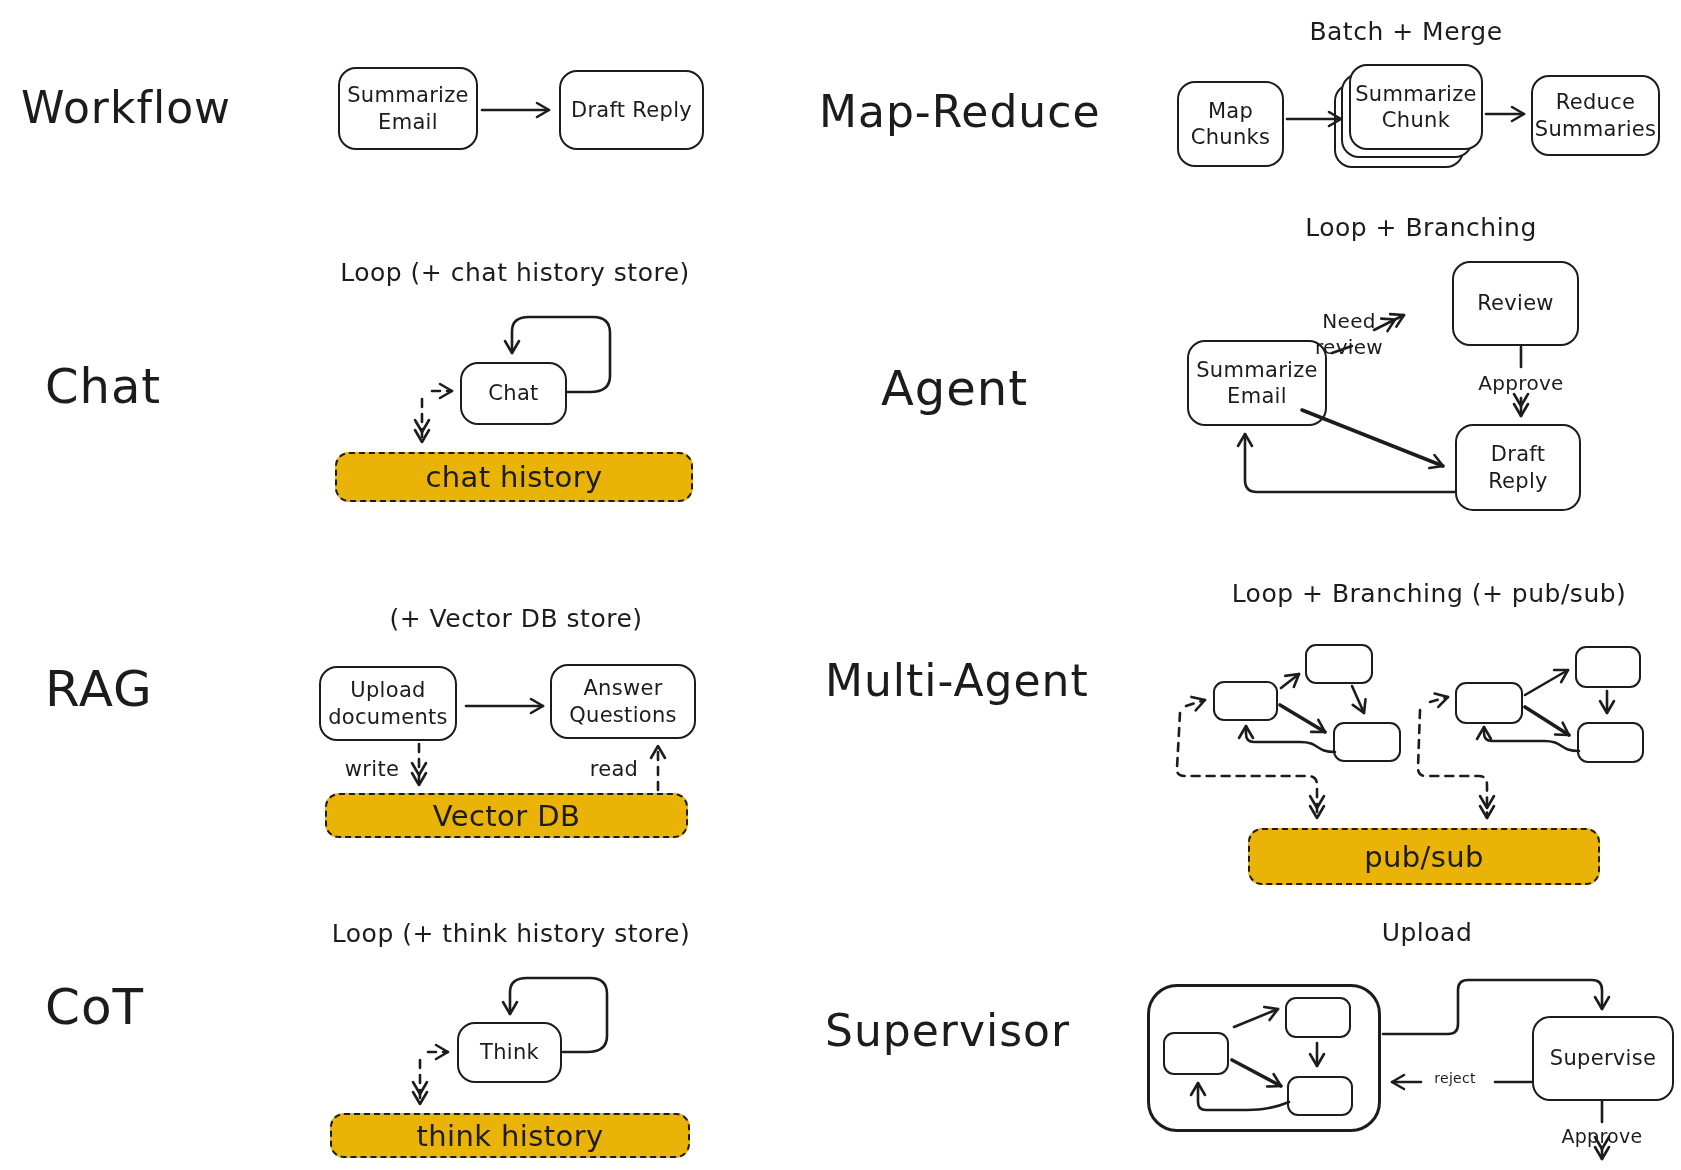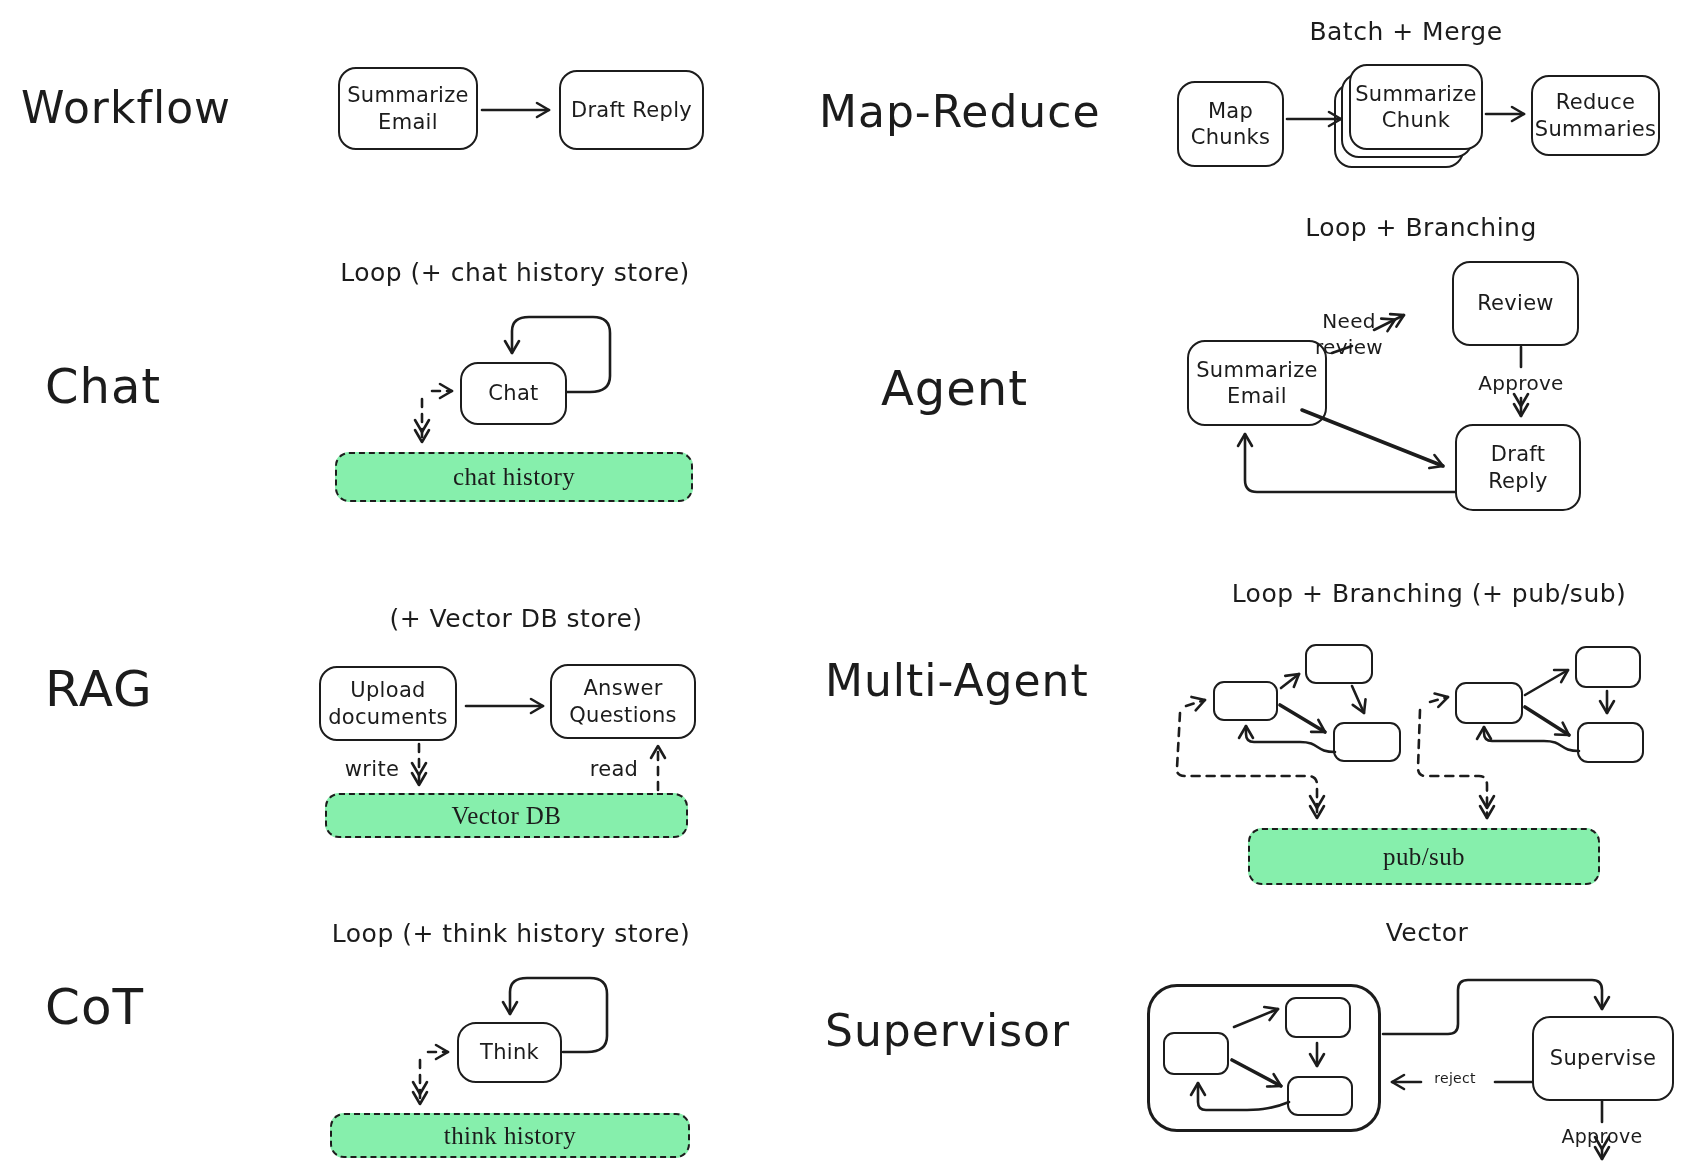--- a/index.html
+++ b/index.html
@@ -5,22 +5,22 @@
   html,body{margin:0;padding:0;background:#ffffff;}
   #canvas{position:relative;width:1681px;height:1170px;background:#ffffff;overflow:hidden;
           font-family:"DejaVu Sans","Liberation Sans",sans-serif;color:#1c1c1c;}
   .abs{position:absolute;}
   .section-label{font-size:44px;font-weight:400;letter-spacing:1px;white-space:nowrap;}
   .pattern-title{font-size:25px;font-weight:400;letter-spacing:0.5px;text-align:center;white-space:nowrap;}
   .node{position:absolute;border:2.6px solid #1c1c1c;border-radius:18px;background:#ffffff;
         display:flex;align-items:center;justify-content:center;text-align:center;
         font-size:21px;line-height:1.25;letter-spacing:0.3px;padding:2px;box-sizing:border-box;}
   .node.small{border-radius:11px;}
-  .store{position:absolute;border:2.6px dashed #1c1c1c;border-radius:14px;background:#86efac;
-        display:flex;align-items:center;justify-content:center;font-size:25px;letter-spacing:0.4px;box-sizing:border-box;font-family:Liberation Serif, serif;}
+  .store{position:absolute;border:2.6px dashed #1c1c1c;border-radius:14px;background:#eab308;
+        display:flex;align-items:center;justify-content:center;font-size:29px;letter-spacing:0.4px;box-sizing:border-box;}
   .stack{position:absolute;border:2.6px solid #1c1c1c;border-radius:18px;background:#ffffff;box-sizing:border-box;}
   .edge-label{position:absolute;font-size:20px;letter-spacing:0.3px;text-align:center;line-height:1.3;}
   .container-box{position:absolute;border:3.2px solid #1c1c1c;border-radius:30px;background:#ffffff;box-sizing:border-box;}
   #edges{position:absolute;left:0;top:0;width:1681px;height:1170px;pointer-events:none;z-index:10;}
   #edges path{fill:none;stroke:#1c1c1c;stroke-width:2.6;stroke-linecap:round;stroke-linejoin:round;}
   #edges path.thick{stroke-width:3.6;}
   #edges path.dash{stroke-dasharray:8 7;}
   .z1{z-index:1}.z2{z-index:2}.z3{z-index:3}
 </style>
 </head>
@@ -66,25 +66,25 @@
   <div class="node small" style="left:1213px;top:681px;width:65px;height:40px;"></div>
   <div class="node small" style="left:1305px;top:644px;width:68px;height:40px;"></div>
   <div class="node small" style="left:1333px;top:722px;width:68px;height:40px;"></div>
   <div class="node small" style="left:1455px;top:682px;width:68px;height:42px;"></div>
   <div class="node small" style="left:1575px;top:646px;width:66px;height:42px;"></div>
   <div class="node small" style="left:1577px;top:722px;width:67px;height:41px;"></div>
   <div class="store" style="left:1248px;top:828px;width:352px;height:57px;">pub/sub</div>
 
   <div class="abs section-label" style="left:45px;top:978px;font-size:50px;">CoT</div>
   <div class="abs pattern-title" style="left:311px;top:919px;width:400px;">Loop (+ think history store)</div>
-  <div class="node" style="left:457px;top:1022px;width:105px;height:61px;border-radius:19px;">Think</div>
+  <div class="node" style="left:457px;top:1022px;width:105px;height:61px;">Think</div>
   <div class="store" style="left:330px;top:1113px;width:360px;height:45px;">think history</div>
 
   <div class="abs section-label" style="left:825px;top:1005px;">Supervisor</div>
-  <div class="abs pattern-title" style="left:1277px;top:918px;width:300px;">Vector</div>
+  <div class="abs pattern-title" style="left:1277px;top:918px;width:300px;">Upload</div>
   <div class="container-box" style="left:1147px;top:984px;width:234px;height:148px;"></div>
   <div class="node small" style="left:1163px;top:1032px;width:66px;height:43px;"></div>
   <div class="node small" style="left:1285px;top:997px;width:66px;height:41px;"></div>
   <div class="node small" style="left:1287px;top:1076px;width:66px;height:40px;"></div>
   <div class="node" style="left:1532px;top:1016px;width:142px;height:85px;">Supervise</div>
   <div class="edge-label" style="left:1419px;top:1069px;width:72px;font-size:14px;">reject</div>
   <div class="edge-label" style="left:1552px;top:1124px;width:100px;font-size:19px;">Approve</div>
 
   <svg id="edges" xmlns="http://www.w3.org/2000/svg">
     <defs>

